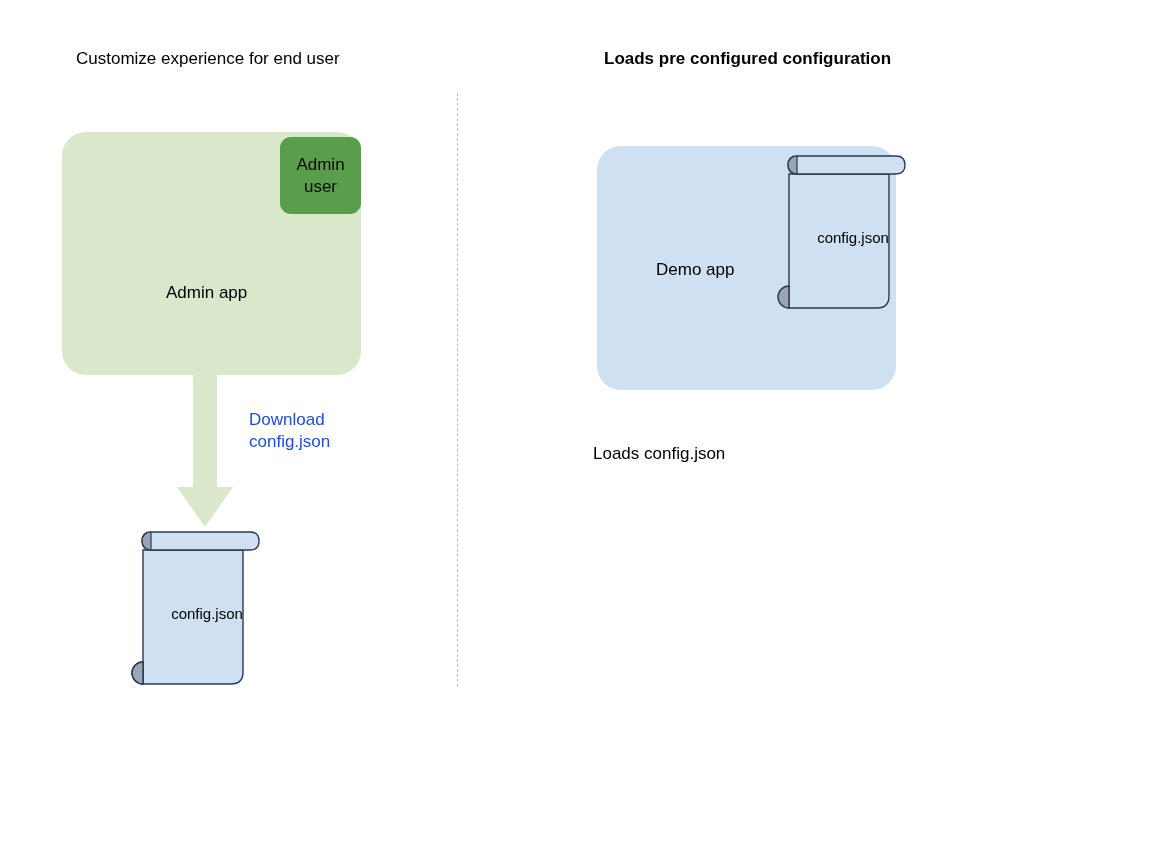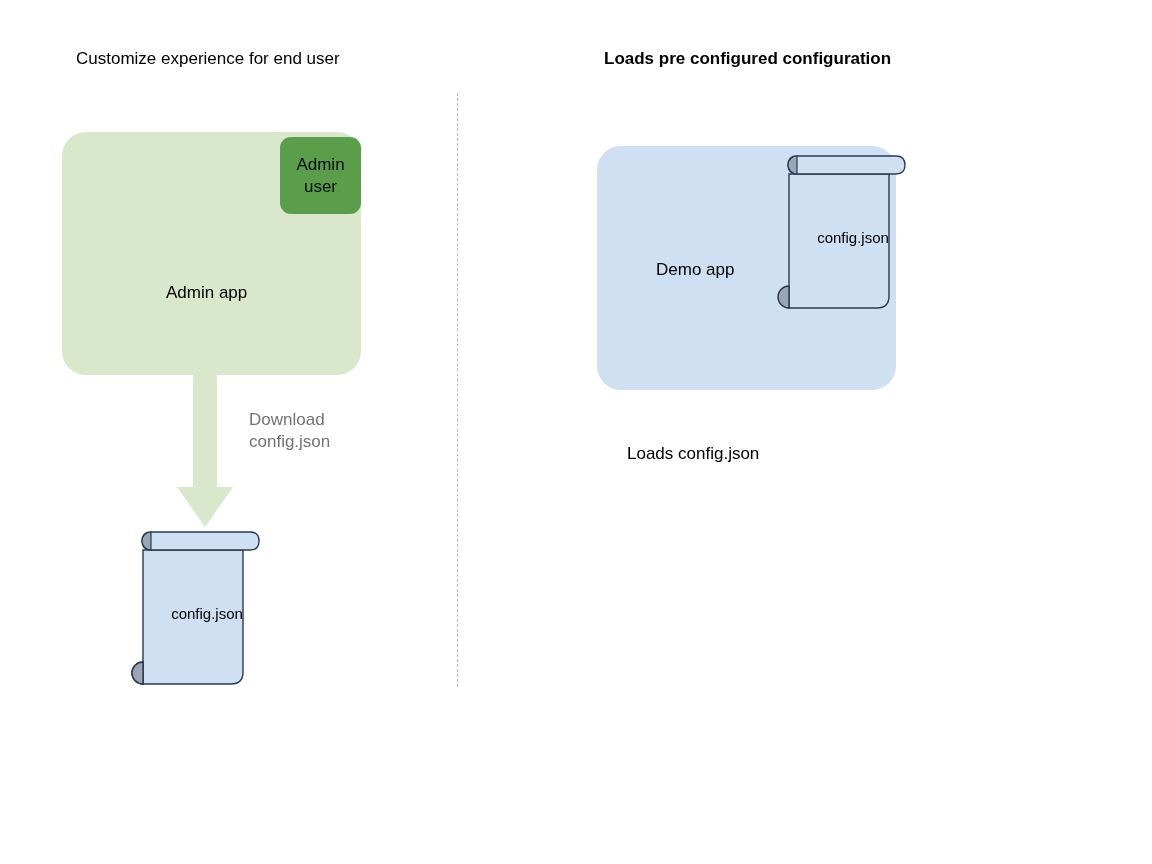--- a/index.html
+++ b/index.html
@@ -98,21 +98,21 @@
     left: 176px;
     top: 370px;
     width: 58px;
     height: 158px;
   }
 
   .arrow-label {
     position: absolute;
     font-size: 17px;
     line-height: 22px;
-    color: #737373;
+    color: #1d4ed8;
     white-space: nowrap;
   }
   #download-label { left: 249px; top: 409px; }
 
   
   .scroll-doc {
     position: absolute;
   }
   #scroll-left  { left: 118px; top: 528px; width: 148px; height: 162px; }
   #scroll-right { left: 764px; top: 152px; width: 148px; height: 162px; }
@@ -124,21 +124,21 @@
     color: #000000;
     white-space: nowrap;
     text-align: center;
   }
   #scroll-left .doc-label  { left: 34px; top: 77px; width: 110px; }
   #scroll-right .doc-label { left: 34px; top: 77px; width: 110px; }
 
   
   #loads-caption {
     position: absolute;
-    left: 627px;
+    left: 593px;
     top: 444px;
     font-size: 17px;
     line-height: 20px;
     color: #000000;
     white-space: nowrap;
   }
 </style>
 </head>
 <body>
 

